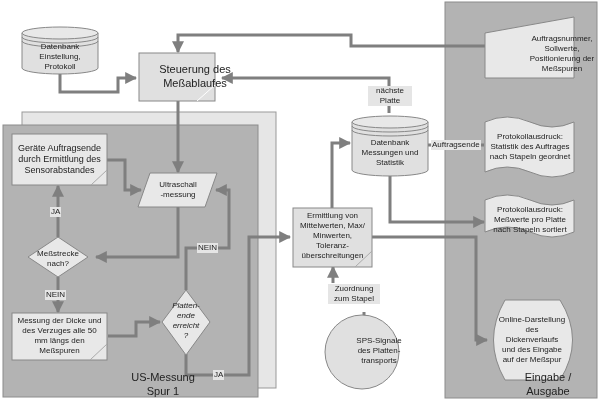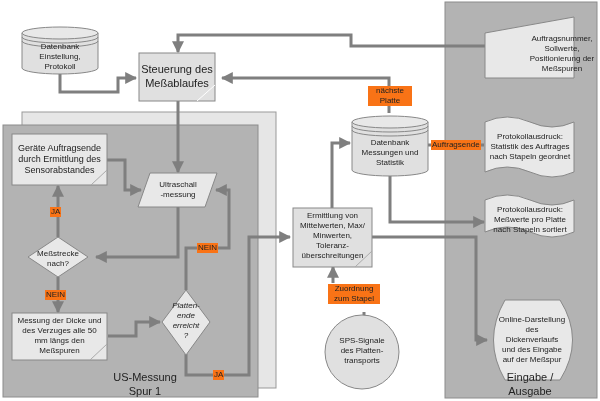--- a/index.html
+++ b/index.html
@@ -1,21 +1,21 @@
 <!DOCTYPE html>
 <html><head>
 <meta charset="utf-8">
 <style>
   html, body { margin:0; padding:0; background:#ffffff; }
   body { width:600px; height:401px; position:relative; overflow:hidden; font-family:"Liberation Sans", sans-serif; color:#222; }
   #canvas { position:absolute; left:0; top:0; width:600px; height:401px; }
   .lbl { position:absolute; font-size:9px; line-height:11px; text-align:center; white-space:pre-line; color:#222; }
   .lbl.small { font-size:8px; line-height:10px; }
-  .lbl.big { font-size:11px; line-height:14px; }
-  .lbl.tag { background:#f97316; padding:0 1px; font-size:8px; line-height:10px; }
+  .lbl.big { font-size:11px; line-height:14px;padding-left:18px; }
+  .lbl.tag { background:#e5e5e5; padding:0 1px; font-size:8px; line-height:10px; }
 </style>
 </head>
 <body>
 
 <svg id="canvas" width="600" height="401" viewBox="0 0 600 401" xmlns="http://www.w3.org/2000/svg">
   <defs>
     <marker id="arr" viewBox="0 0 10 10" refX="9" refY="5" markerWidth="4" markerHeight="4" orient="auto-start-reverse">
       <path d="M0,0 L10,5 L0,10 z" fill="#7f7f7f"></path>
     </marker>
   </defs>
@@ -133,21 +133,21 @@
 erreicht
 ?</div>
 <div class="lbl small" style="left:291px;top:211px;width:83px;">Ermittlung von
 Mittelwerten,  Max/
 Minwerten,
 Toleranz-
 überschreitungen</div>
 <div class="lbl small" style="left:352px;top:138px;width:76px;">Datenbank
 Messungen und
 Statistik</div>
-<div class="lbl small" style="left:326px;top:336px;width:72px;">SPS-Signale
+<div class="lbl small" style="left:343px;top:336px;width:72px;">SPS-Signale
 des Platten-
 transports</div>
 <div class="lbl small" style="left:484px;top:34px;width:92px;padding-left:32px;">Auftragsnummer,
 Sollwerte,
 Positionierung der
 Meßspuren</div>
 <div class="lbl small" style="left:482px;top:132px;width:96px;">Protokollausdruck:
 Statistik des Auftrages
 nach Stapeln geordnet</div>
 <div class="lbl small" style="left:482px;top:205px;width:96px;">Protokollausdruck:

